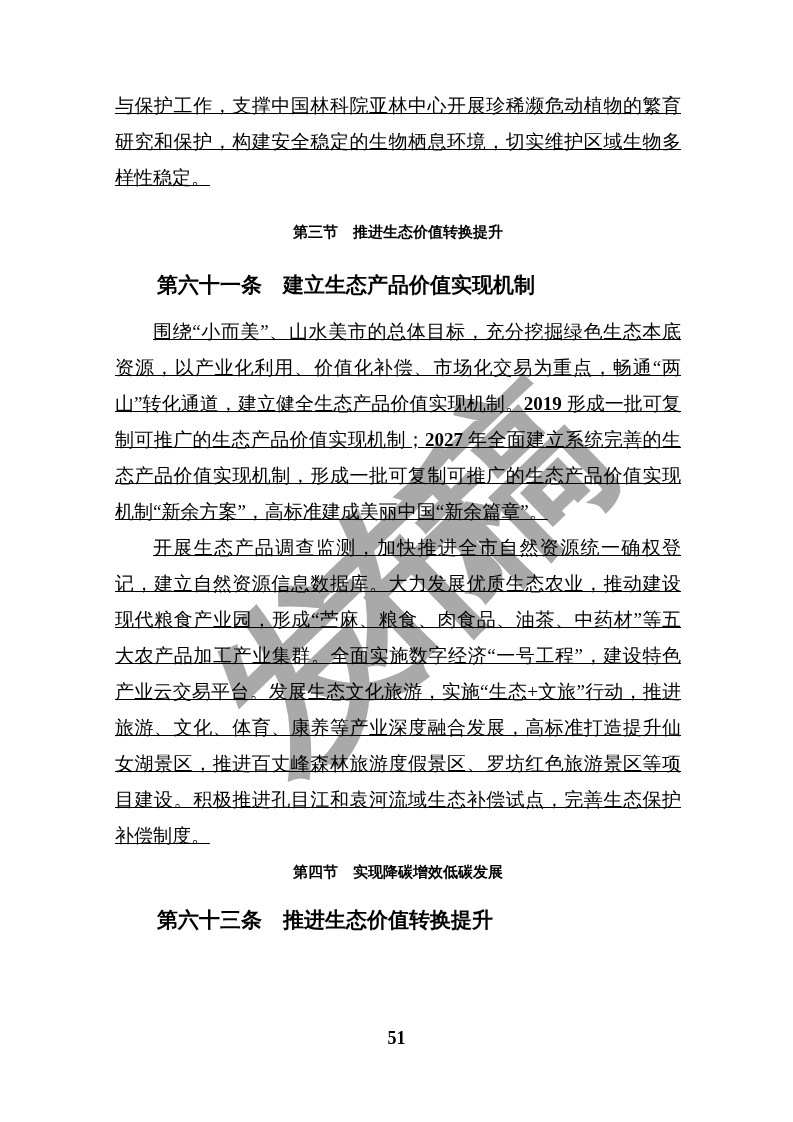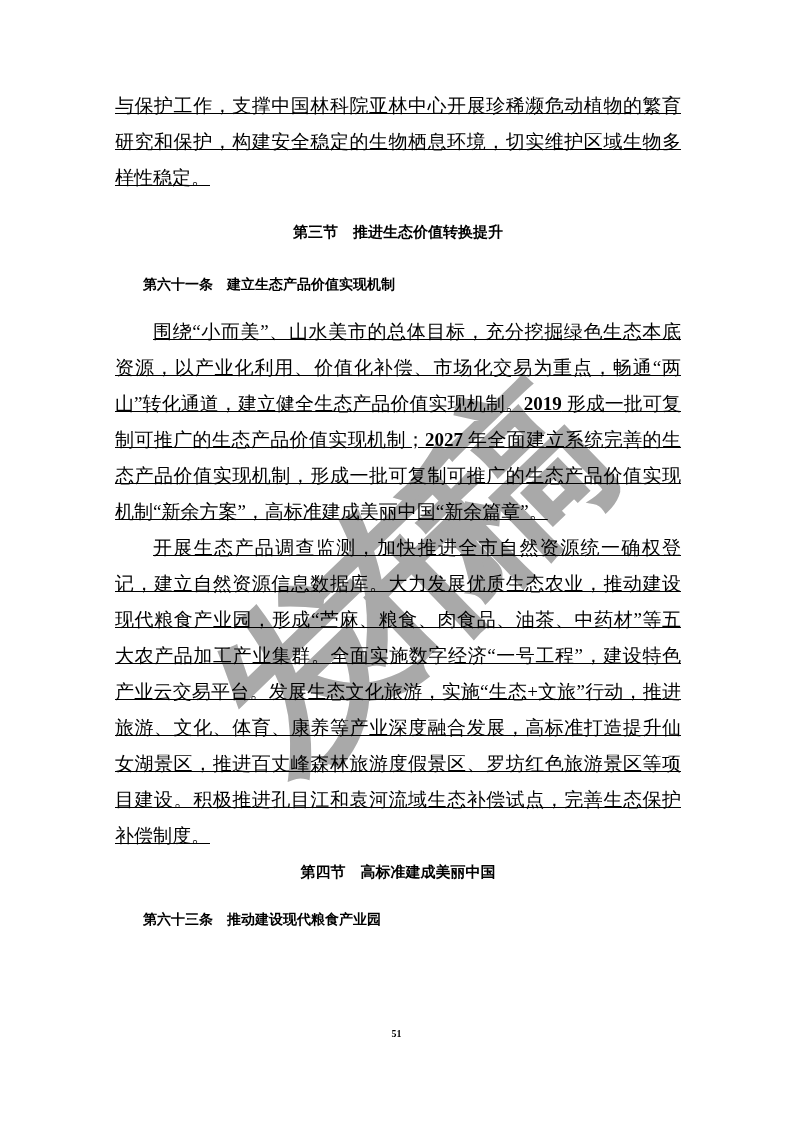--- a/index.html
+++ b/index.html
@@ -49,37 +49,37 @@
     font-family: "Liberation Sans", "DejaVu Sans", sans-serif;
     font-weight: 700;
     font-size: 15px;
     line-height: 36px;
     text-align: center;
   }
   .section-heading-3 { margin-top: 18px; }
   .article-heading {
     font-family: Liberation Serif, serif;
     font-weight: 700;
-    font-size: 14px;
+    font-size: 21px;
     line-height: 36px;
     text-indent: 2em;
   }
   .article-heading-61 { margin-top: 17px; }
   .para-61 { margin-top: 11px; }
   .article-heading-62 { margin-top: 0; }
   .para-62 { }
   .section-heading-4 { margin-top: 0; }
   .article-heading-63 { margin-top: 12px; }
   .page-number {
     position: absolute;
     left: 0;
     right: 0;
     top: 1028px;
     text-align: center;
-    font-size: 10px;
+    font-size: 18px;
     font-weight: 700;
     z-index: 1;
   }
 </style>
 </head>
 <body>
 
 <div class="page">
 
   <div class="watermark">发布稿</div>
@@ -90,21 +90,21 @@
 
     <h2 class="section-heading section-heading-3">第三节　推进生态价值转换提升</h2>
 
     <h3 class="article-heading article-heading-61">第六十一条　建立生态产品价值实现机制</h3>
 
     <p class="body-para para-61"><span>围绕“小而美”、山水美市的总体目标，充分挖掘绿色生态本底资源，以产业化利用、价值化补偿、市场化交易为重点，畅通“两山”转化通道，建立健全生态产品价值实现机制。</span><b>2019</b><span> 形成一批可复制可推广的生态产品价值实现机制；</span><b>2027</b><span> 年全面建立系统完善的生态产品价值实现机制，形成一批可复制可推广的生态产品价值实现机制“新余方案”，高标准建成美丽中国“新余篇章”。</span></p>
 
 
     <p class="body-para para-62">开展生态产品调查监测，加快推进全市自然资源统一确权登记，建立自然资源信息数据库。大力发展优质生态农业，推动建设现代粮食产业园，形成“苎麻、粮食、肉食品、油茶、中药材”等五大农产品加工产业集群。全面实施数字经济“一号工程”，建设特色产业云交易平台。发展生态文化旅游，实施“生态+文旅”行动，推进旅游、文化、体育、康养等产业深度融合发展，高标准打造提升仙女湖景区，推进百丈峰森林旅游度假景区、罗坊红色旅游景区等项目建设。积极推进孔目江和袁河流域生态补偿试点，完善生态保护补偿制度。</p>
 
-    <h2 class="section-heading section-heading-4">第四节　高标准建成美丽中国</h2>
+    <h2 class="section-heading section-heading-4">第四节　实现降碳增效低碳发展</h2>
 
-    <h3 class="article-heading article-heading-63">第六十三条　推动建设现代粮食产业园</h3>
+    <h3 class="article-heading article-heading-63">第六十三条　推进生态价值转换提升</h3>
 
   </div>
 
   <div class="page-number">51</div>
 
 </div>
 
 </body></html>

